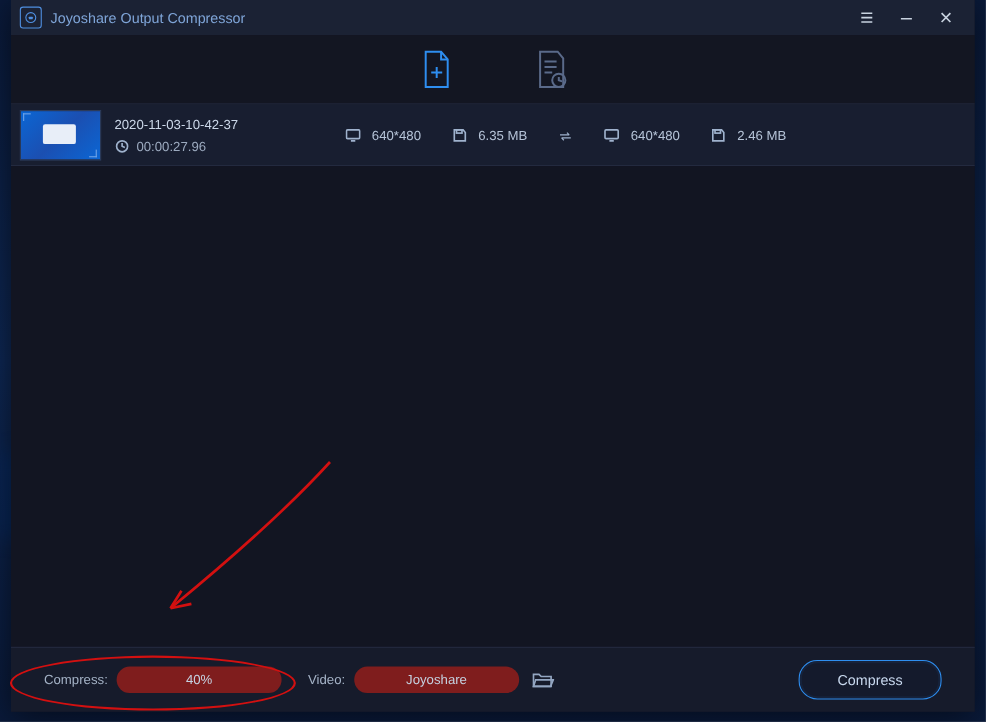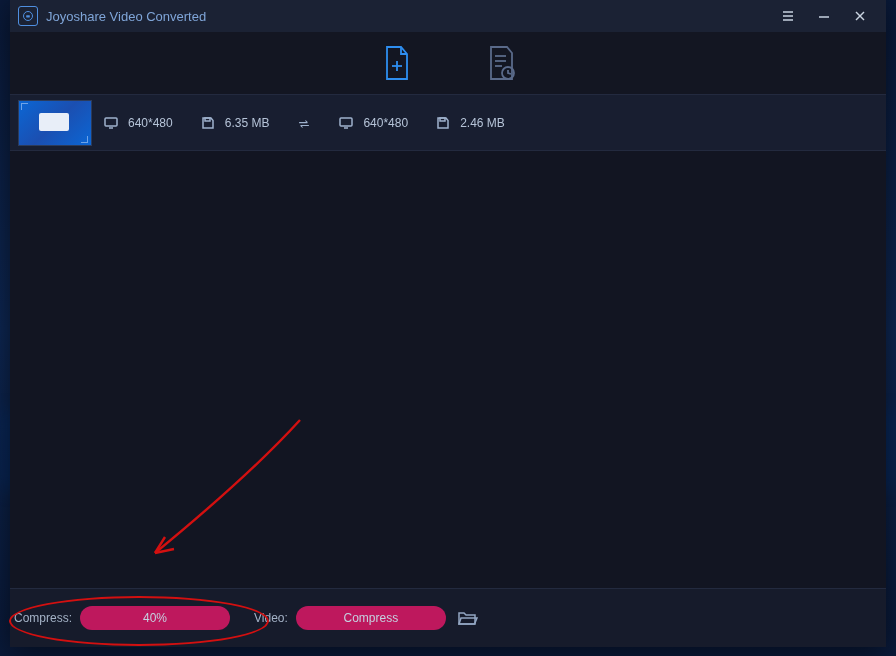--- a/index.html
+++ b/index.html
@@ -34,42 +34,42 @@
   .metric{display:flex;align-items:center;gap:10px}
   .mini-icon{width:14px;height:12px;display:inline-flex;color:#9fb2cd}
   .mini-icon svg{width:100%;height:100%;stroke:currentColor;fill:none;stroke-width:1.5}
   .swap-icon svg{width:20px;height:14px}
   
   .main{flex:1;background:#121522;position:relative}
   
   .anno-arrow{position:absolute;stroke:#d31010;fill:none;stroke-width:2.2}
   .anno-ellipse{position:absolute;border:2.5px solid #d31010;border-radius:50%}
   
-  .footer{height:58px;background:#161b2b;border-top:1px solid #232a3f;display:flex;align-items:center;padding:0 4px;color:#a4b2c6;font-size:12px;position:relative}
+  .footer{height:58px;background:#161b2b;border-top:1px solid #232a3f;display:flex;align-items:center;padding:0 30px;color:#a4b2c6;font-size:12px;position:relative}
   .fld-label{margin-right:8px}
-  .fld-box{background:#be185d;color:#c5d1e0;border-radius:12px;height:24px;display:flex;align-items:center;justify-content:center}
+  .fld-box{background:#7f1d1d;color:#c5d1e0;border-radius:12px;height:24px;display:flex;align-items:center;justify-content:center}
   .fld-compress{width:150px;margin-right:24px;position:relative}
   .fld-output{width:150px;margin-right:10px}
   .folder-btn{width:22px;height:22px;display:flex;align-items:center;justify-content:center;color:#93a6c2}
   .footer-spacer{flex:1}
   .compress-btn{width:128px;height:34px;border:1.5px solid #2e8ef0;color:#c9d9ef;border-radius:17px;display:flex;align-items:center;justify-content:center;font-size:13px;background:#141a2c;box-shadow:0 0 0 2px rgba(46,142,240,0.08) inset}
 </style>
 </head>
 <body>
 
 <div class="window">
 
   <div class="titlebar">
     <span class="app-logo">
       <svg viewBox="0 0 12 12">
           <circle cx="6" cy="6" r="4.5" fill="none" stroke="currentColor" stroke-width="1"></circle>
           <rect x="4.2" y="5.2" width="3.6" height="2.2" fill="currentColor" rx="0.4"></rect>
         </svg>
     </span>
-    <span class="title-text">Joyoshare Video Converted</span>
+    <span class="title-text">Joyoshare Output Compressor</span>
     <span class="titlebar-spacer"></span>
     <div class="winbtn">
       <svg viewBox="0 0 14 14">
           <line x1="2" y1="3" x2="12" y2="3"></line>
           <line x1="2" y1="7" x2="12" y2="7"></line>
           <line x1="2" y1="11" x2="12" y2="11"></line>
         </svg>
     </div>
     <div class="winbtn">
       <svg viewBox="0 0 14 14">
@@ -102,20 +102,32 @@
         <circle cx="22" cy="28" r="6"></circle>
         <path d="M22 25 L22 28 L25 29"></path>
       </svg>
     </div>
   </div>
 
   <div class="file-row">
     <div class="thumb">
       <span class="corner-tl"></span>
     </div>
+    <div class="file-meta">
+      <span class="file-name">2020-11-03-10-42-37</span>
+      <span class="file-time">
+        <span class="mini-icon">
+          <svg viewBox="0 0 14 12">
+              <circle cx="7" cy="6" r="5"></circle>
+              <path d="M7 3 L7 6 L9.5 7"></path>
+            </svg>
+        </span>
+        <span>00:00:27.96</span>
+      </span>
+    </div>
     <div class="metrics">
       <span class="metric">
         <span class="mini-icon">
           <svg viewBox="0 0 14 12">
               <rect x="1" y="1" width="12" height="8" rx="1"></rect>
               <line x1="5" y1="11" x2="9" y2="11"></line>
             </svg>
         </span>
         <span>640*480</span>
       </span>
@@ -157,29 +169,32 @@
 
   <div class="main"></div>
 
   <div class="footer">
     <span class="fld-label">Compress:</span>
     <div class="fld-box fld-compress">
       <span>40%</span>
     </div>
     <span class="fld-label">Video:</span>
     <div class="fld-box fld-output">
-      <span>Compress</span>
+      <span>Joyoshare</span>
     </div>
     <div class="folder-btn">
       <svg viewBox="0 0 22 22" fill="none" stroke="currentColor" stroke-width="1.5">
         <path d="M3 6 L8 6 L10 8 L19 8 L19 17 L3 17 Z"></path>
         <path d="M5 11 L21 11 L18.5 17 L3 17 Z"></path>
       </svg>
     </div>
     <span class="footer-spacer"></span>
+    <div class="compress-btn">
+      <span>Compress</span>
+    </div>
   </div>
 
 </div>
 
 <svg class="anno-arrow" style="left:130px;top:415px" width="180" height="160" viewBox="0 0 180 160">
   <path d="M170 5 Q120 60 25 138" stroke="#d31010" stroke-width="2.4" fill="none"></path>
   <path d="M25 138 L35 122 M25 138 L44 134" stroke="#d31010" stroke-width="2.4" fill="none"></path>
 </svg>
 <div class="anno-ellipse" style="left:9px;top:596px;width:256px;height:46px"></div>
 

